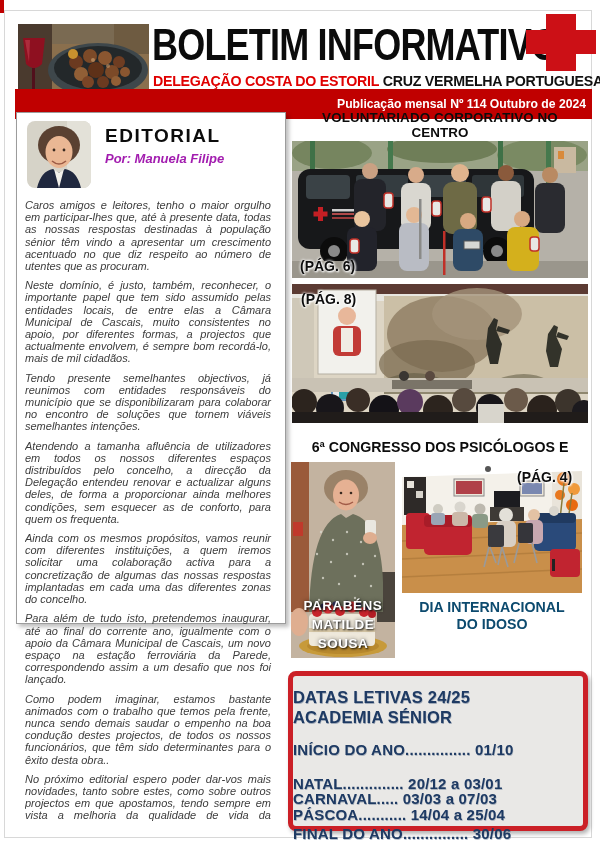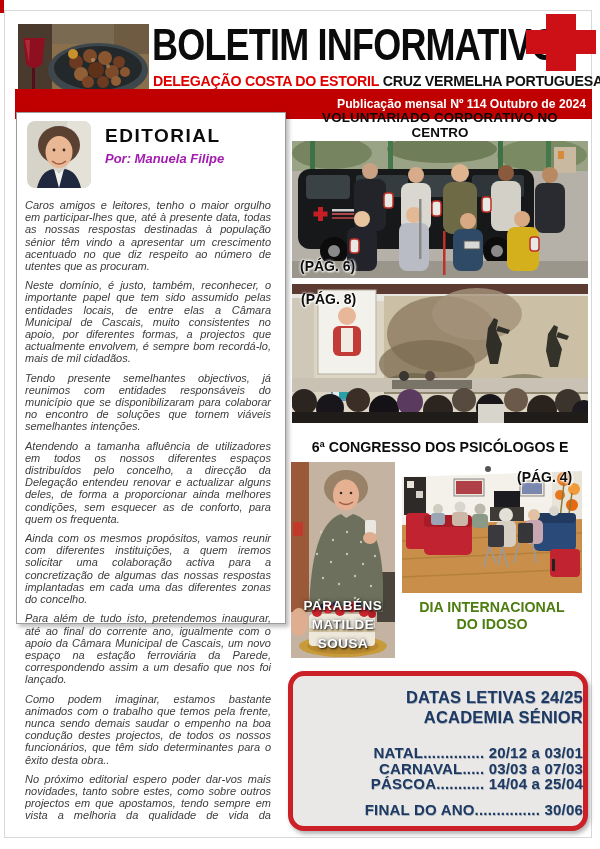--- a/index.html
+++ b/index.html
@@ -70,37 +70,37 @@
   .pag4{left:517px;top:469px;text-align:right;}
   .caption2{left:292px;top:439px;width:296px;text-align:center;
     font-size:14.2px;font-weight:800;color:#0c0c0c;line-height:16px;}
   .overlay-matilde{
     left:291px;top:551px;width:104px;text-align:center;color:#ffffff;
     font-size:13.5px;font-weight:800;line-height:19px;letter-spacing:0.5px;
     text-shadow:1px 1px 2px rgba(0,0,0,0.85),0 0 4px rgba(0,0,0,0.5);
     margin-top:45px;
   }
   .caption3{left:398px;top:599px;width:188px;text-align:center;
-    font-size:14.2px;font-weight:800;color:#4d7c0f;line-height:16.5px;}
+    font-size:14.2px;font-weight:800;color:#0c4a6e;line-height:16.5px;}
 
   
   .dates-box{
     left:288px;top:671px;width:300px;height:160px;box-sizing:border-box;
-    background:#e9e8e6;border:5px solid #cb2027;border-radius:16px;
+    background:#e9e8e6;border:5px solid #cb2027;border-radius:8px;
     box-shadow:2px 3px 4px rgba(0,0,0,0.3);
-    color:#1e3a63;text-align:right;
+    color:#1e3a63;text-align:left;
   }
   .dates-title{font-size:16.5px;font-weight:800;line-height:20px;letter-spacing:0.2px;
     text-shadow:0.5px 0.5px 0 rgba(30,58,99,0.35);}
   .dates-title.first{margin-top:11px;}
   .dates-row{font-size:15px;font-weight:800;line-height:15.5px;letter-spacing:0.2px;white-space:pre;
     text-shadow:0.5px 0.5px 0 rgba(30,58,99,0.3);}
   .row-inicio{margin-top:15px;}
   .row-natal{margin-top:18px;}
-  .row-final{margin-top:10px;}
+  .row-final{margin-top:4px;}
 </style>
 </head>
 <body>
 
 <div class="corner-mark"></div>
 <div class="frame-line" style="left:4px;top:10px;width:588px;height:1px;"></div>
 <div class="frame-line" style="left:4px;top:10px;width:1px;height:827px;"></div>
 <div class="frame-line" style="left:591px;top:10px;width:1px;height:827px;"></div>
 <div class="frame-line" style="left:4px;top:837px;width:588px;height:1px;"></div>
 
@@ -425,17 +425,18 @@
 <div class="pag-label pag4">(PÁG. 4)</div>
 
 <div class="abs caption3">
   <div>DIA INTERNACIONAL</div>
   <div>DO IDOSO</div>
 </div>
 
 <div class="abs dates-box">
   <div class="dates-title first">DATAS LETIVAS 24/25</div>
   <div class="dates-title">ACADEMIA SÉNIOR</div>
+  <div class="dates-row row-inicio">INÍCIO DO ANO............... 01/10</div>
   <div class="dates-row row-natal">NATAL.............. 20/12 a 03/01</div>
   <div class="dates-row">CARNAVAL..... 03/03 a 07/03</div>
   <div class="dates-row">PÁSCOA........... 14/04 a 25/04</div>
   <div class="dates-row row-final">FINAL DO ANO............... 30/06</div>
 </div>
 
 </body></html>

